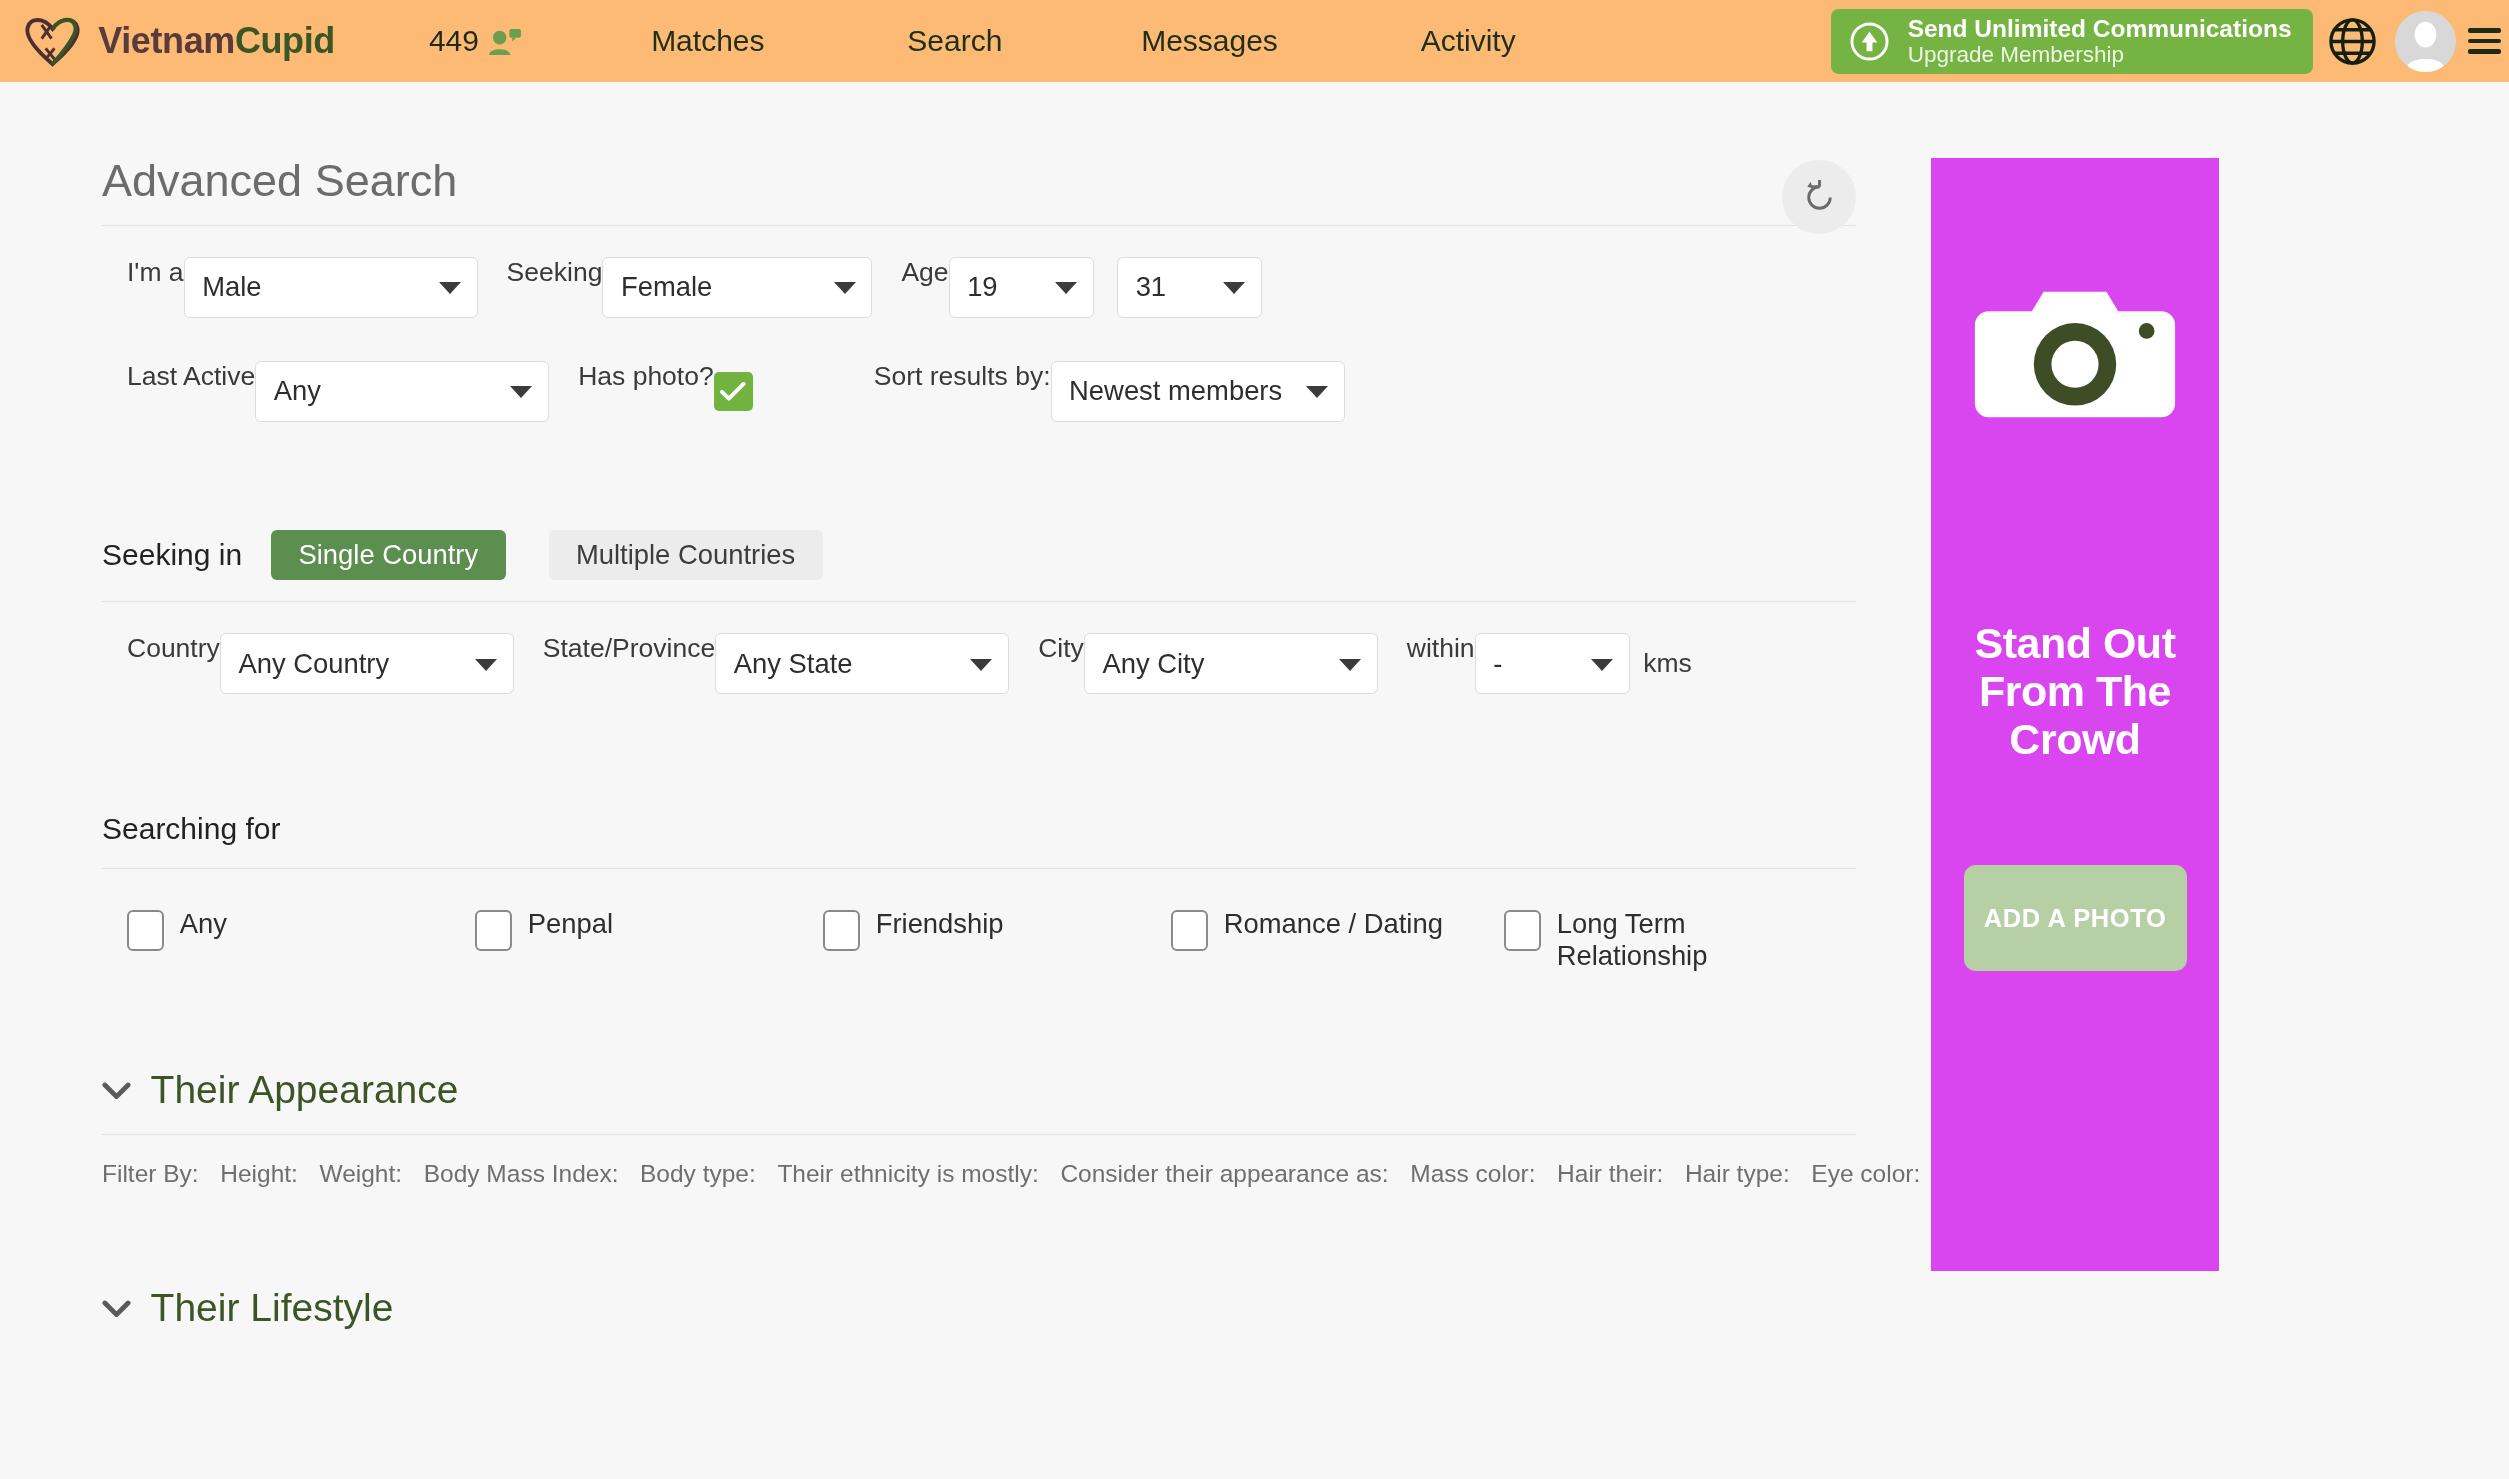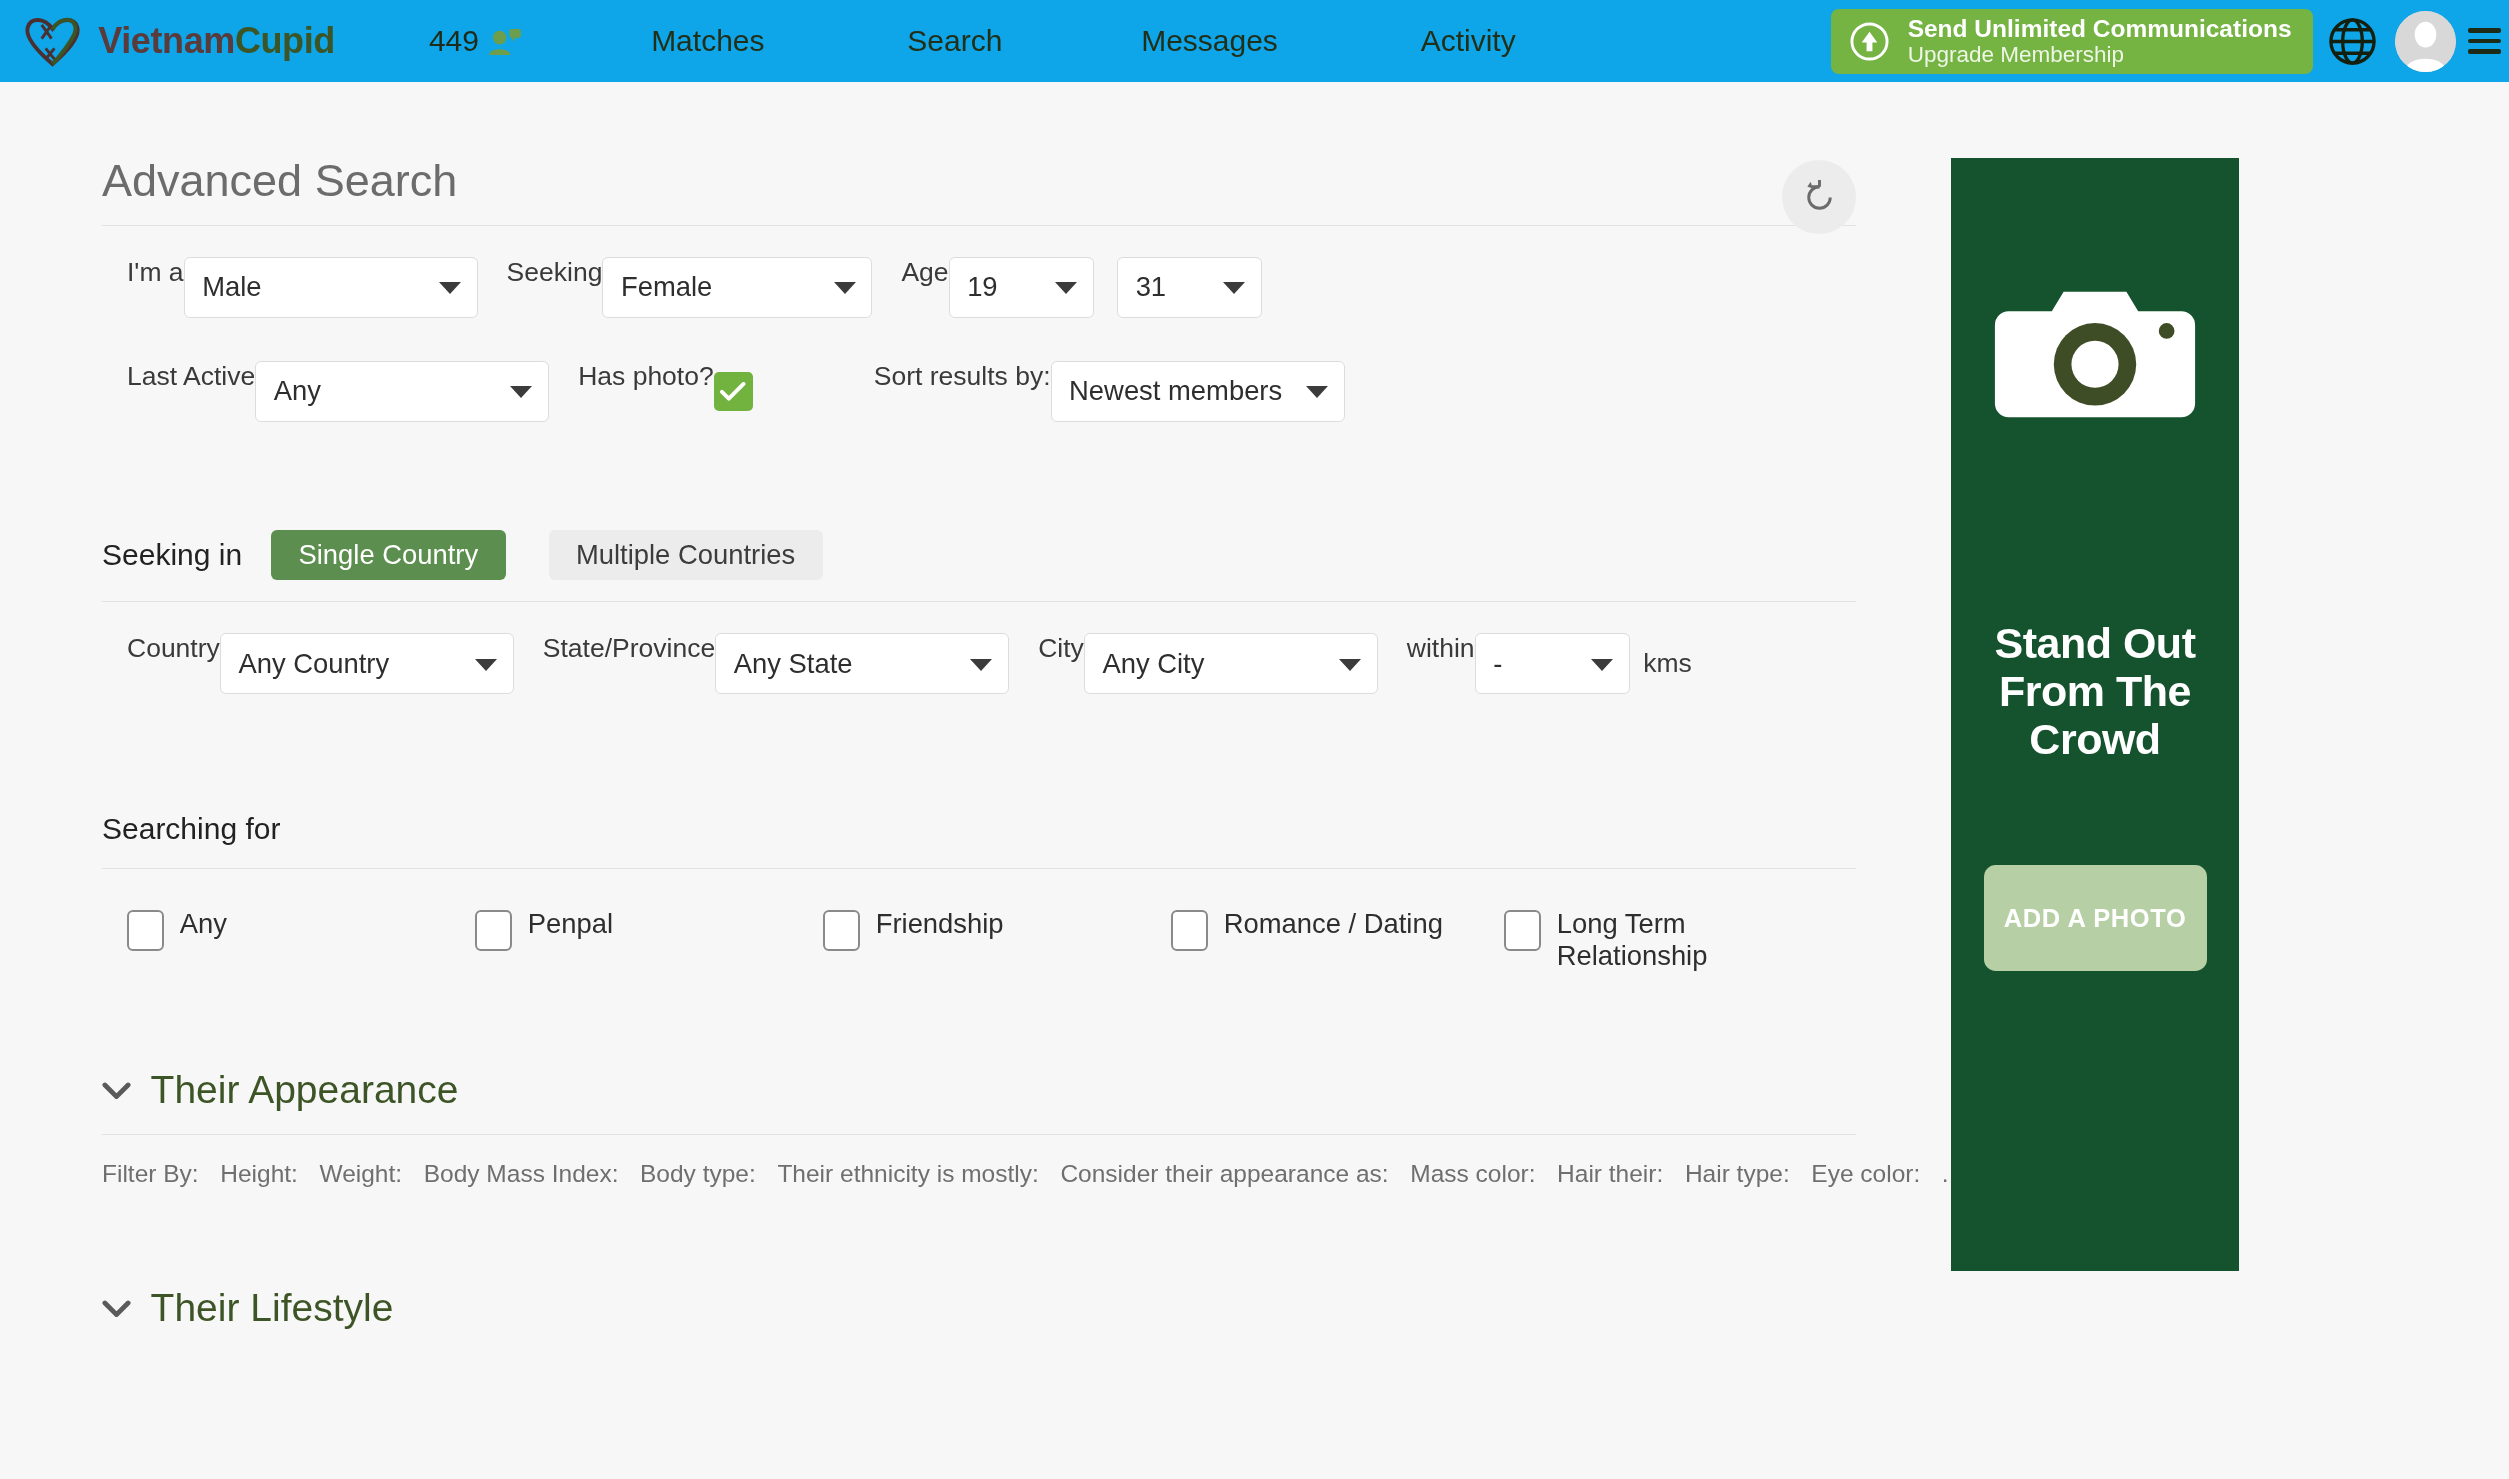--- a/index.html
+++ b/index.html
@@ -10,21 +10,21 @@
     overflow: hidden;
     background: #f7f7f7;
     font-family: "Liberation Sans", sans-serif;
   }
 
   
   .header {
     position: relative;
     width: 2509px;
     height: 82px;
-    background: #0ea5e9;
+    background: #fdba74;
     display: flex;
     align-items: center;
   }
 
   .brand {
     display: flex;
     align-items: center;
     margin-left: 21.6px;
     gap: 15.7px;
   }
@@ -298,25 +298,24 @@
   }
   .acc-tags span { margin-right: 21.6px; white-space: nowrap; }
 
   
   .ad-panel {
     position: absolute;
     left: 1931px;
     top: 76px;
     width: 288px;
     height: 1113px;
-    background: #14532d;
+    background: #d946ef;
     display: flex;
     flex-direction: column;
     align-items: center;
-    margin-left: 20px;
   }
   .ad-camera { margin-top: 118px; width: 216px; height: 157px; }
   .ad-headline {
     margin-top: 186px;
     color: #ffffff;
     font-size: 43px;
     font-weight: bold;
     text-align: center;
     line-height: 1.12;
     letter-spacing: -0.5px;

